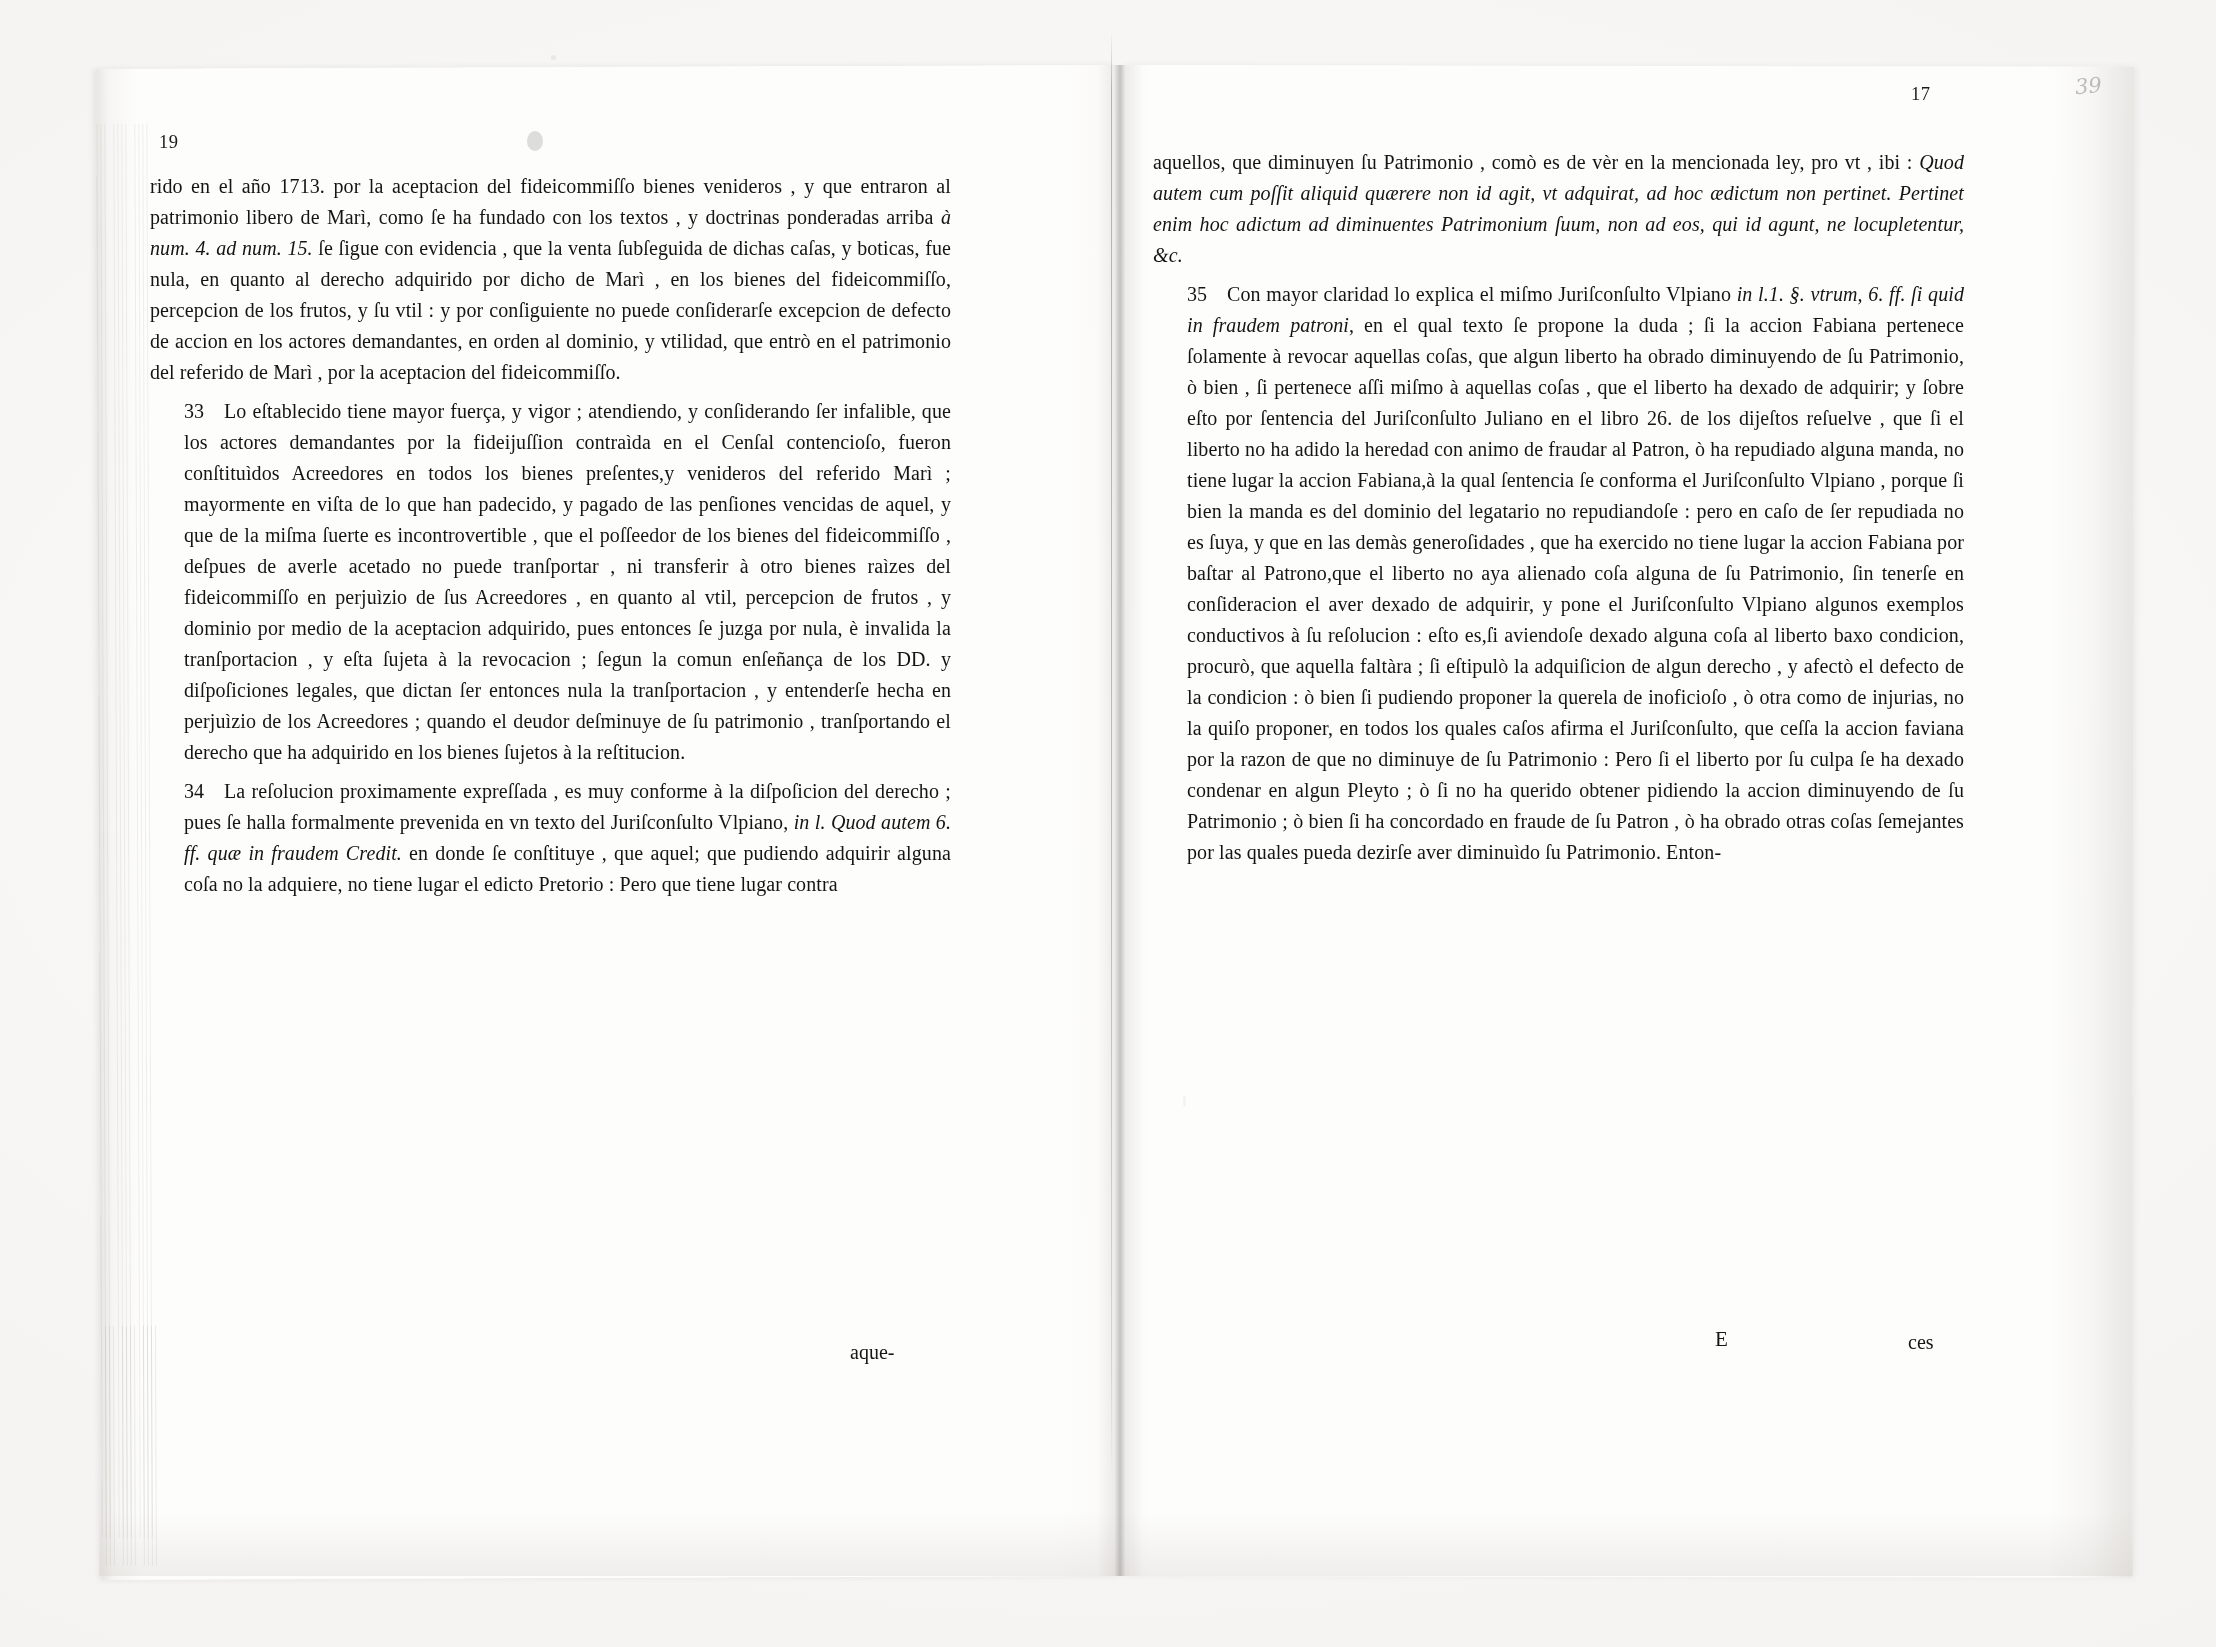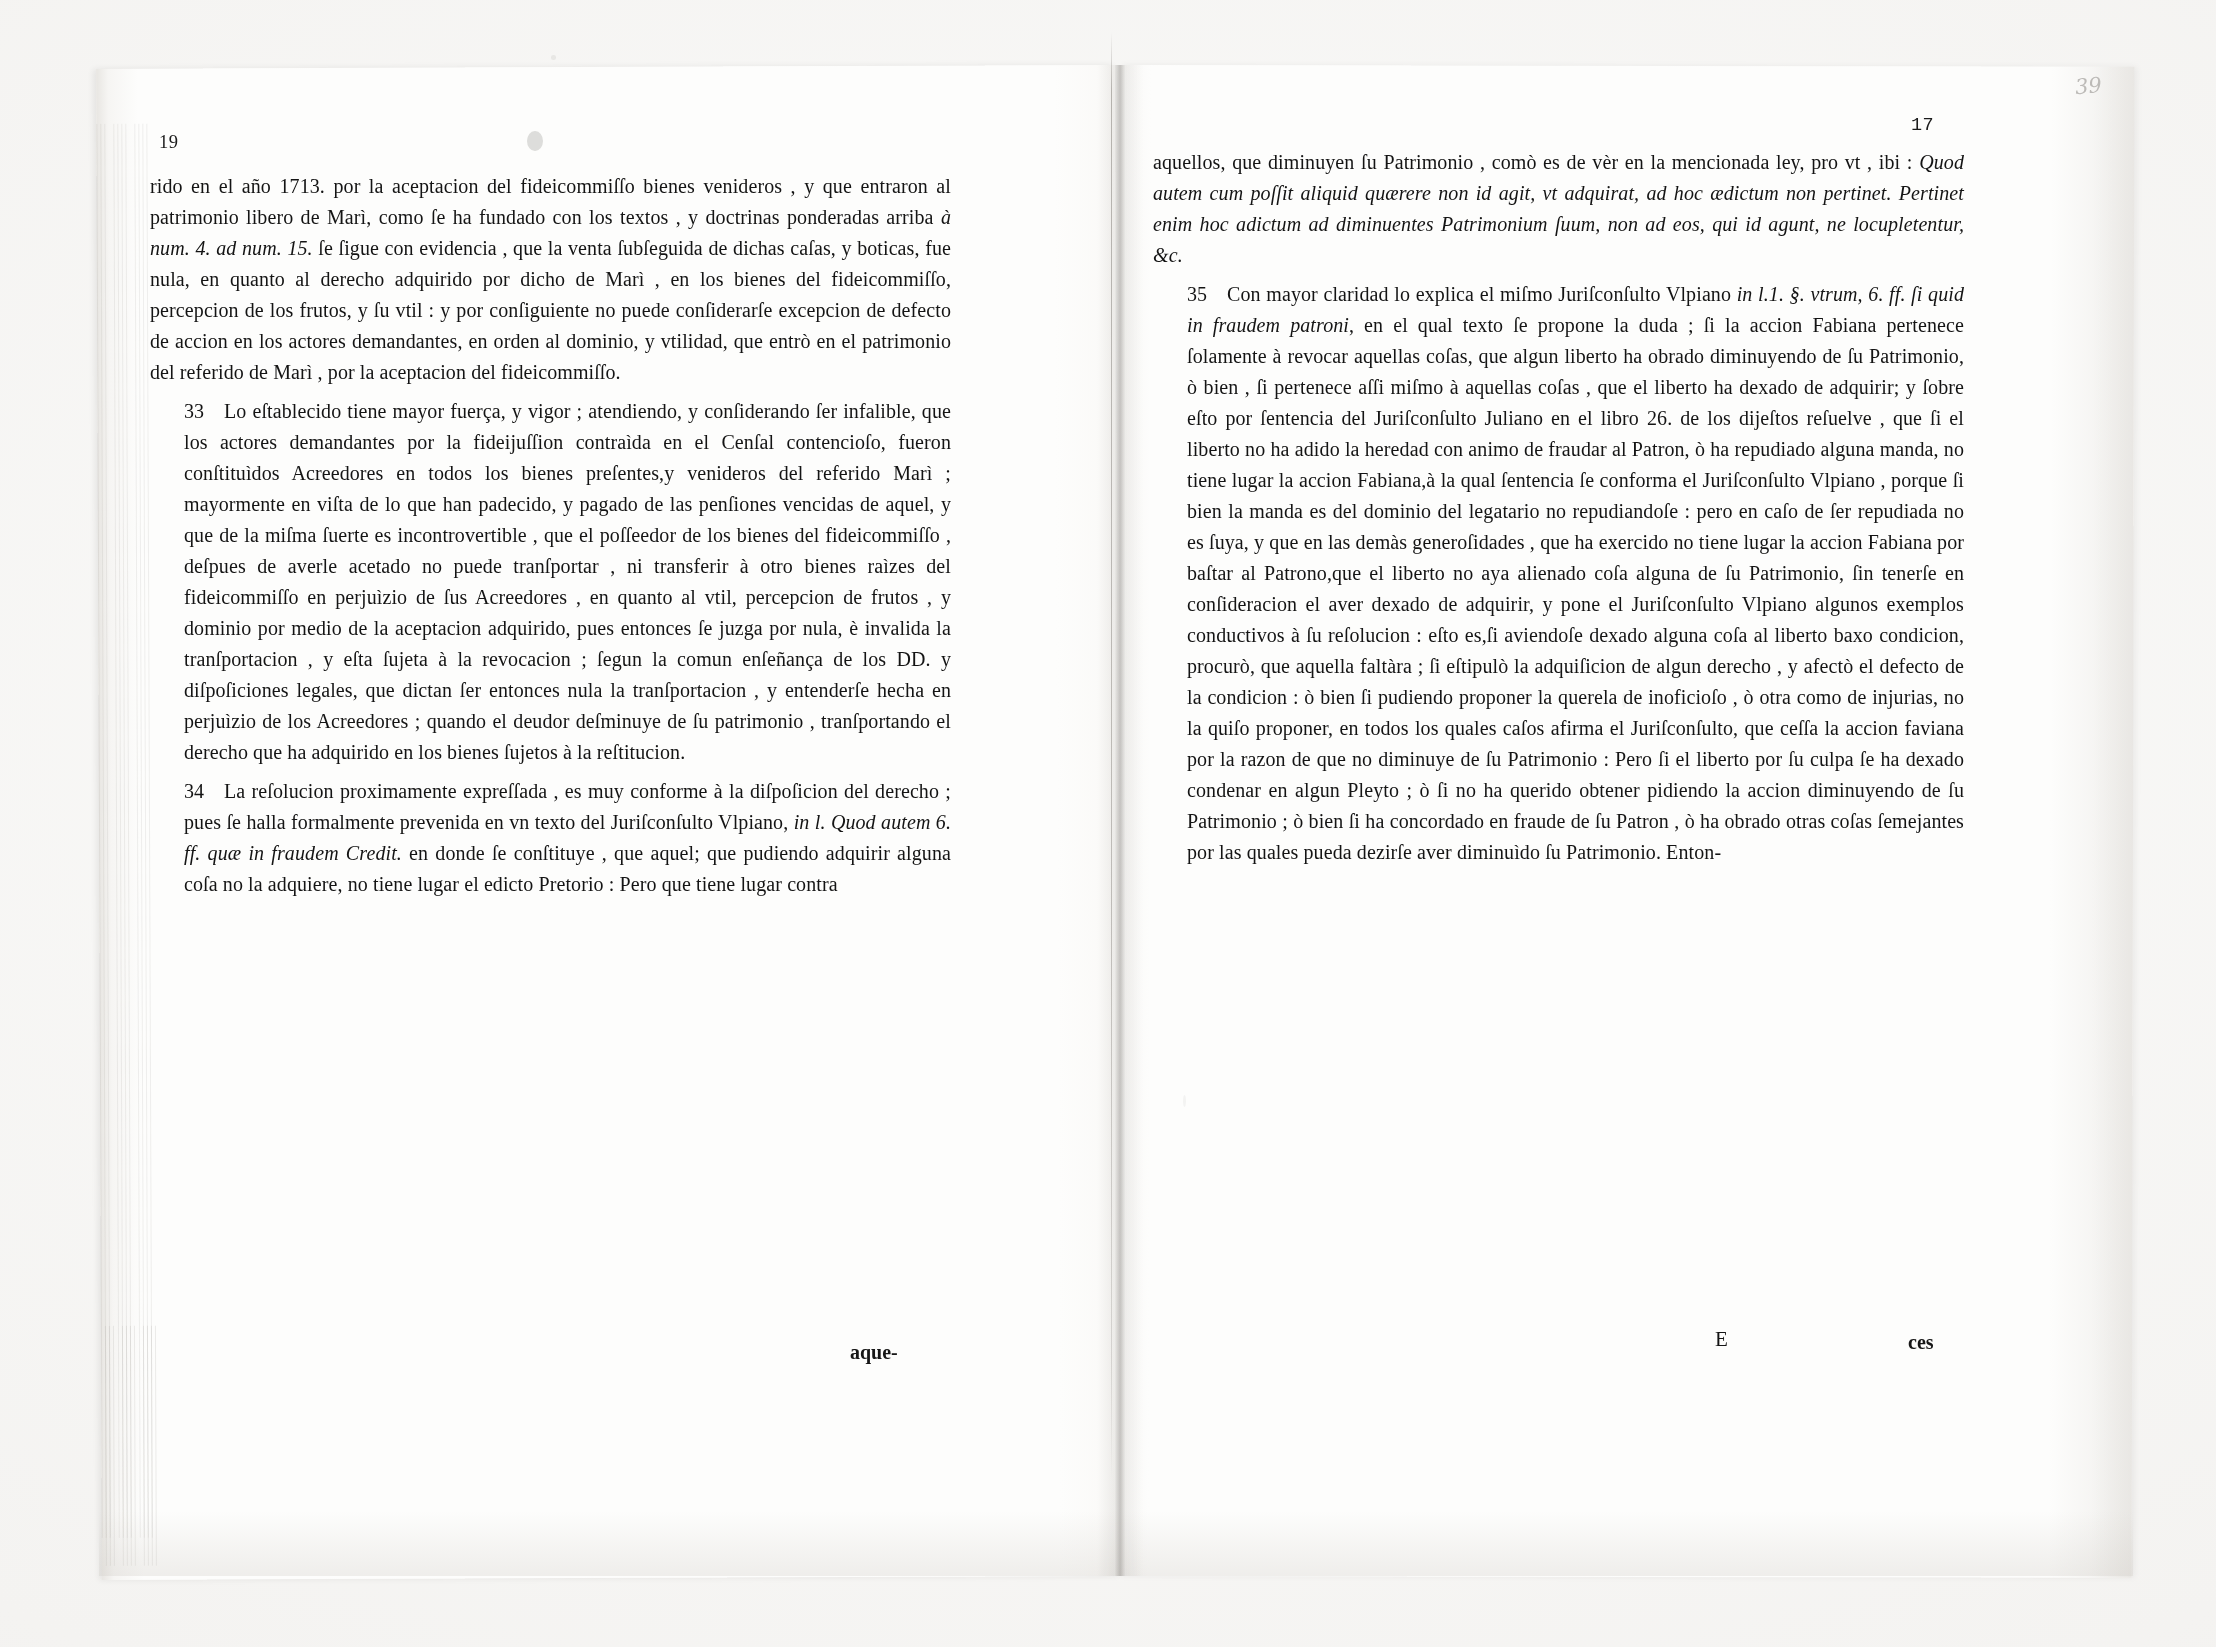--- a/index.html
+++ b/index.html
@@ -105,21 +105,21 @@
     filter: blur(0.4px);
   }
 
   .folio {
     position: absolute;
     font-size: 18.5px;
     letter-spacing: 0.5px;
     color: #1b1b1b;
   }
   .folio-left  { left: 159px;  top: 132px; }
-  .folio-right { left: 1911px; top: 115px; font-family: Liberation Mono, monospace; }
+  .folio-right { left: 1911px; top: 84px; }
 
   .textblock {
     position: absolute;
     width: 814px;
     font-size: 20px;
     line-height: 31px;
     text-align: justify;
     color: #141414;
     letter-spacing: 0.1px;
   }
@@ -135,21 +135,20 @@
     min-width: 40px;
   }
   .indent { padding-left: 34px; }
 
   i, .it { font-style: italic; }
 
   .catchword {
     position: absolute;
     font-size: 20px;
     color: #161616;
-    font-weight: bold;
   }
   .catch-left  { left: 850px; top: 1341px; }
   .catch-right { left: 1908px; top: 1331px; }
   .signature {
     position: absolute;
     font-size: 21px;
     color: #141414;
   }
   .sig-right { left: 1715px; top: 1327px; }
 

